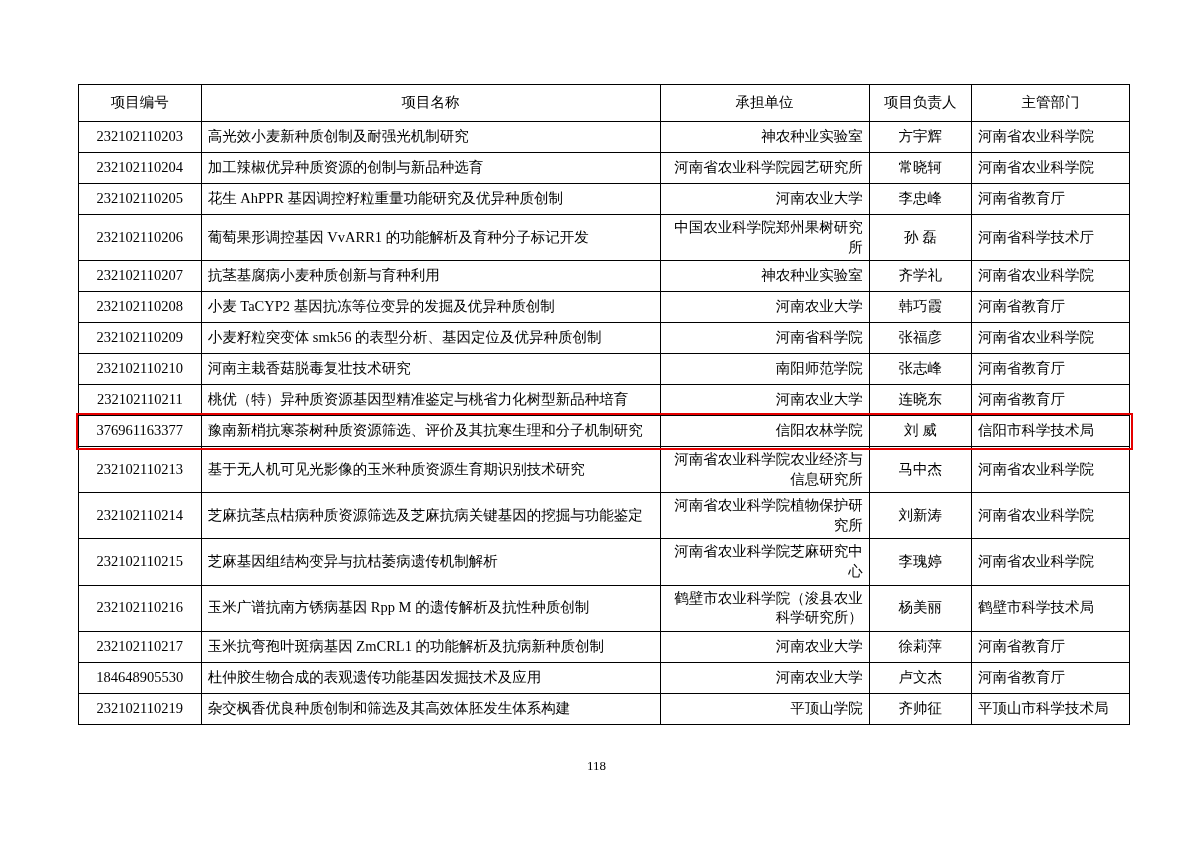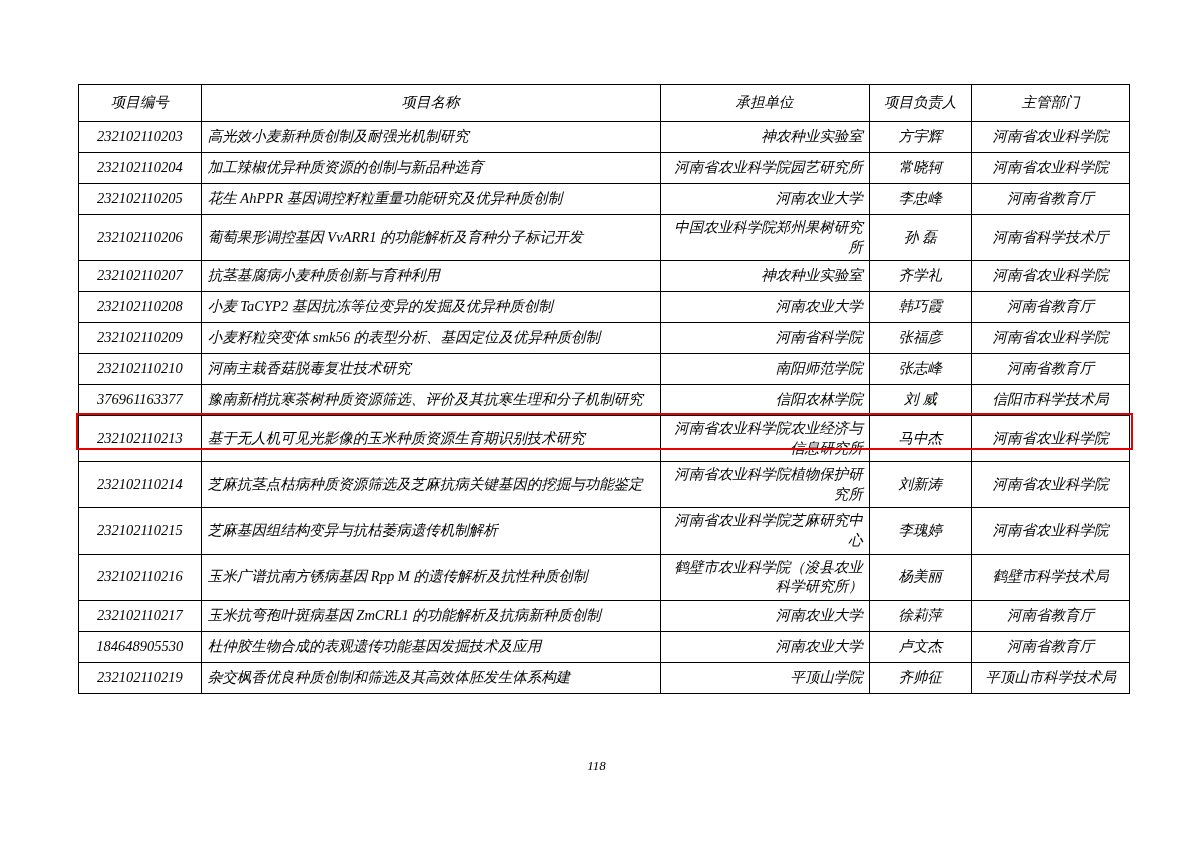--- a/index.html
+++ b/index.html
@@ -13,21 +13,20 @@
     font-family: "Liberation Serif", "DejaVu Serif", serif;
     color: #000000;
     position: relative;
   }
   .page {
     position: absolute;
     left: 0; top: 0;
     width: 1193px;
     height: 843px;
     overflow: hidden;
-    font-style: italic;
   }
   .table-wrap {
     position: absolute;
     left: 78px;
     top: 84px;
     width: 1052px;
   }
   table.proj {
     border-collapse: collapse;
     width: 1052px;
@@ -61,21 +60,21 @@
     text-align: left;
   }
   td.unit {
     text-align: right;
   }
   td.person {
     text-align: center;
     white-space: nowrap;
   }
   td.dept {
-    text-align: center;
+    text-align: left;
     white-space: nowrap;
   }
   tr.row { height: 31px; }
   tr.row.tall { height: 44px; }
 
   
   .highlight-box {
     position: absolute;
     border: 2px solid #e60000;
     pointer-events: none;
@@ -166,20 +165,27 @@
             <td class="dept">河南省农业科学院</td>
           </tr>
           <tr class="row">
             <td class="num">232102110210</td>
             <td class="name">河南主栽香菇脱毒复壮技术研究</td>
             <td class="unit">南阳师范学院</td>
             <td class="person">张志峰</td>
             <td class="dept">河南省教育厅</td>
           </tr>
           <tr class="row">
+            <td class="num">232102110211</td>
+            <td class="name">桃优（特）异种质资源基因型精准鉴定与桃省力化树型新品种培育</td>
+            <td class="unit">河南农业大学</td>
+            <td class="person">连晓东</td>
+            <td class="dept">河南省教育厅</td>
+          </tr>
+          <tr class="row">
             <td class="num">376961163377</td>
             <td class="name">豫南新梢抗寒茶树种质资源筛选、评价及其抗寒生理和分子机制研究</td>
             <td class="unit">信阳农林学院</td>
             <td class="person">刘  威</td>
             <td class="dept">信阳市科学技术局</td>
           </tr>
           <tr class="row tall">
             <td class="num">232102110213</td>
             <td class="name">基于无人机可见光影像的玉米种质资源生育期识别技术研究</td>
             <td class="unit">河南省农业科学院农业经济与信息研究所</td>

